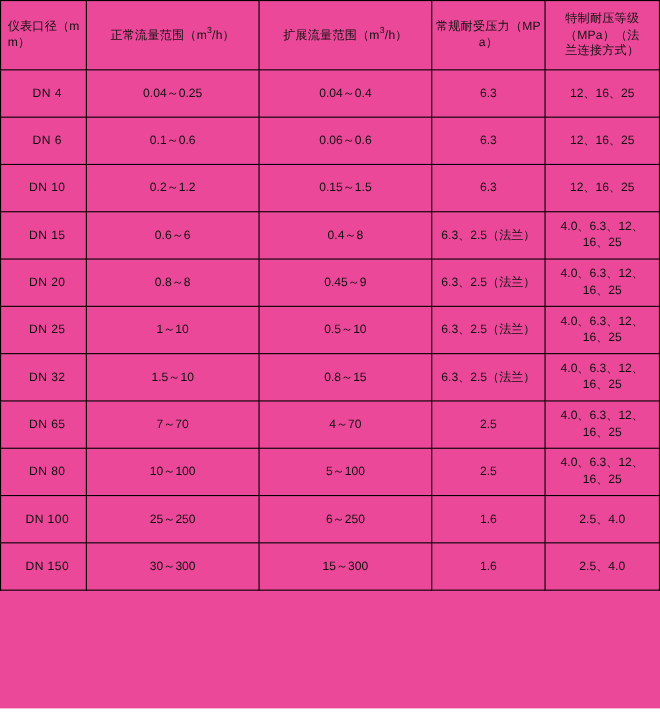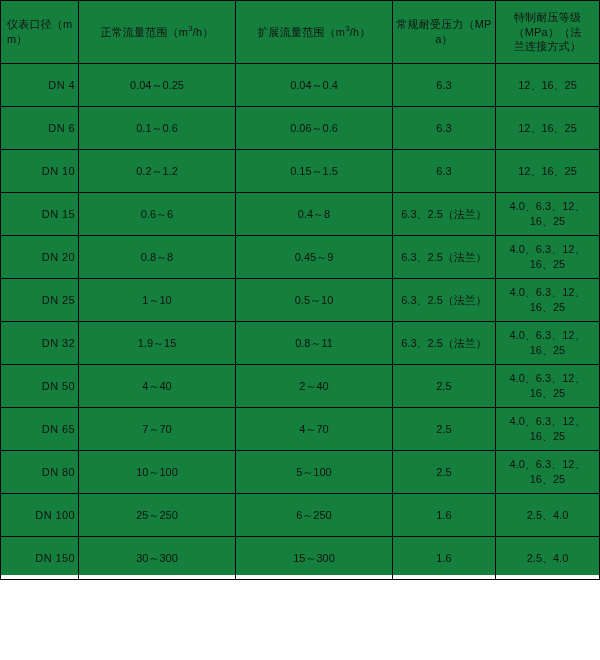--- a/index.html
+++ b/index.html
@@ -9,23 +9,23 @@
   }
   body {
     width: 600px;
     height: 660px;
     font-family: "Liberation Sans", sans-serif;
     color: #1a1a1a;
     overflow: hidden;
   }
   .sheet {
     width: 600px;
-    height: 575px;
+    height: 644px;
     position: relative;
-    background: #15803d;
+    background: #ec4899;
   }
   table.spec-table {
     border-collapse: collapse;
     width: 599px;
     margin: 0;
     table-layout: fixed;
   }
   table.spec-table th,
   table.spec-table td {
     border: 1px solid #000000;
@@ -43,21 +43,21 @@
     letter-spacing: 0.2px;
   }
   table.spec-table thead th.col-dn {
     text-align: left;
     padding-left: 6px;
   }
   table.spec-table tbody td {
     height: 38px;
   }
   table.spec-table tbody td.dn-cell {
-    text-align: right;
+    text-align: center;
     padding-left: 10px;
     letter-spacing: 0.4px;
   }
   col.c1 { width: 78px; }
   col.c2 { width: 157px; }
   col.c3 { width: 157px; }
   col.c4 { width: 103px; }
   col.c5 { width: 104px; }
   sup {
     font-size: 8px;
@@ -138,30 +138,23 @@
       </tr>
       <tr>
         <td class="dn-cell">DN 25</td>
         <td>1～10</td>
         <td>0.5～10</td>
         <td>6.3、2.5（法兰）</td>
         <td>4.0、6.3、12、16、25</td>
       </tr>
       <tr>
         <td class="dn-cell">DN 32</td>
-        <td>1.9～15</td>
-        <td>0.8～11</td>
+        <td>1.5～10</td>
+        <td>0.8～15</td>
         <td>6.3、2.5（法兰）</td>
-        <td>4.0、6.3、12、16、25</td>
-      </tr>
-      <tr>
-        <td class="dn-cell">DN 50</td>
-        <td>4～40</td>
-        <td>2～40</td>
-        <td>2.5</td>
         <td>4.0、6.3、12、16、25</td>
       </tr>
       <tr>
         <td class="dn-cell">DN 65</td>
         <td>7～70</td>
         <td>4～70</td>
         <td>2.5</td>
         <td>4.0、6.3、12、16、25</td>
       </tr>
       <tr>

